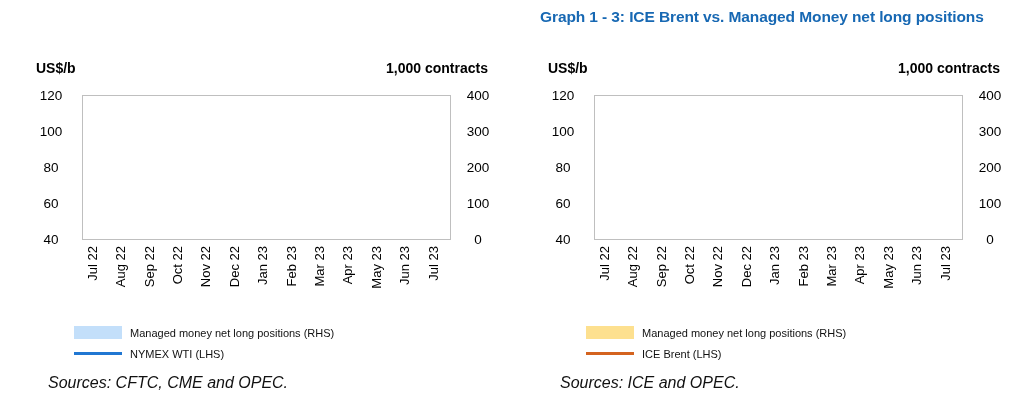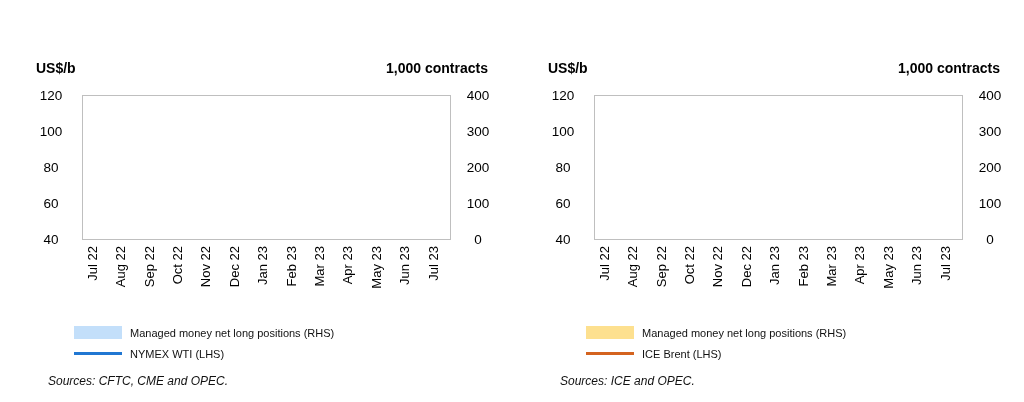--- a/index.html
+++ b/index.html
@@ -50,21 +50,21 @@
   }
 
   .legend{position:absolute;left:74px;top:322px;width:430px;}
   .legrow{display:flex;align-items:center;height:21px;}
   .swatch-area{width:48px;height:13px;margin-right:8px;flex:0 0 auto;}
   .swatch-line{width:48px;height:13px;margin-right:8px;flex:0 0 auto;position:relative;}
   .swatch-line i{position:absolute;left:0;top:5px;width:48px;height:2.5px;display:block;}
   .legtext{font-size:11px;color:#111;white-space:nowrap;}
   .sources{
     position:absolute;left:48px;top:374px;
-    font-style:italic;font-size:12px;color:#111;white-space:nowrap;
+    font-style:italic;font-size:16px;color:#111;white-space:nowrap;
   }
 </style>
 </head>
 <body>
 
 <div class="page">
 
   <div class="panel left">
     <div class="unit-left">US$/b</div>
     <div class="unit-right">1,000 contracts</div>
@@ -119,20 +119,21 @@
             <i id="sw0b" style="background: rgb(32, 119, 210);"></i>
           </span>
         <span class="legtext">NYMEX WTI (LHS)</span>
       </div>
     </div>
 
     <div class="sources">Sources: CFTC, CME and OPEC.</div>
   </div>
 
   <div class="panel right">
+    <div class="chart-title">Graph 1 - 3: ICE Brent vs. Managed Money net long positions</div>
     <div class="unit-left">US$/b</div>
     <div class="unit-right">1,000 contracts</div>
 
     <div class="yticks-left">
       <div class="ytick l" style="top:89px">120</div>
       <div class="ytick l" style="top:125px">100</div>
       <div class="ytick l" style="top:161px">80</div>
       <div class="ytick l" style="top:197px">60</div>
       <div class="ytick l" style="top:233px">40</div>
     </div>

